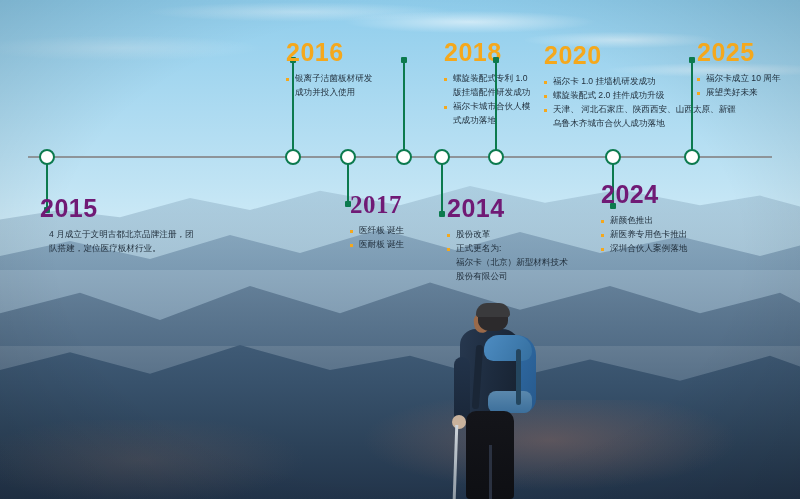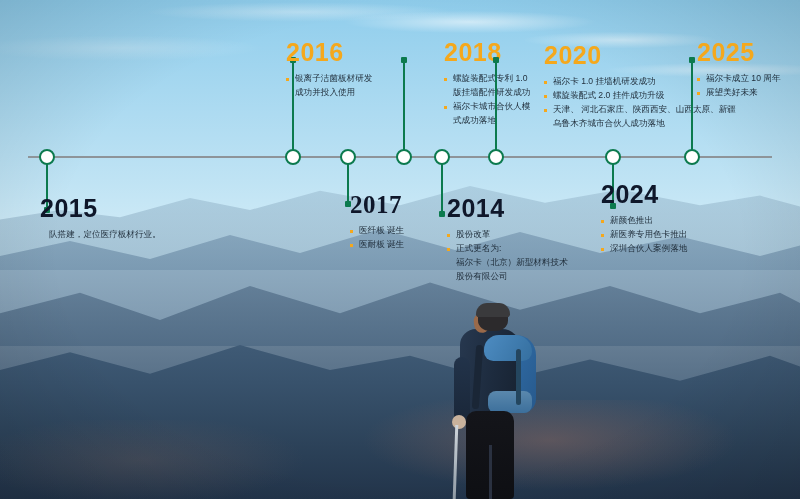--- a/index.html
+++ b/index.html
@@ -151,21 +151,21 @@
     color: #1f2d3a;
     white-space: nowrap;
   }
   .bullets li::before {
     content: "";
     position: absolute; left: 0; top: 6px;
     width: 3px; height: 3px; background: #f5a81c;
   }
   .bullets li.cont { padding-left: 9px; }
   .bullets li.cont::before { display: none; }
-  .entry.below .year { color: #0f172a; }
+  .entry.below .year { color: #701a75; }
 </style>
 </head>
 <body>
 
 <div id="stage">
 
   <div class="bg-layer sky"></div>
   <div class="bg-layer clouds"></div>
   <div class="ridge ridge-far"></div>
   <div class="ridge ridge-mid"></div>
@@ -194,20 +194,21 @@
 
   <div class="axis"></div>
 
   <div id="entries">
       <div class="stem" style="left: 47px; top: 158px; height: 52px;"></div>
       <div class="stem-cap" style="left: 47px; top: 207px;"></div>
       <div class="node" style="left: 47px;"></div>
       <div class="entry below" style="left: 40px; top: 196px;">
         <div class="year">2015</div>
         <ul class="bullets">
+          <li class="cont">4 月成立于文明古都北京品牌注册，团</li>
           <li class="cont">队搭建，定位医疗板材行业。</li>
         </ul>
       </div>
       <div class="stem" style="left: 293px; top: 60px; height: 97px;"></div>
       <div class="stem-cap" style="left: 293px; top: 57px;"></div>
       <div class="node" style="left: 293px;"></div>
       <div class="entry above" style="left: 286px; top: 40px;">
         <div class="year">2016</div>
         <ul class="bullets">
           <li>银离子洁菌板材研发</li>

